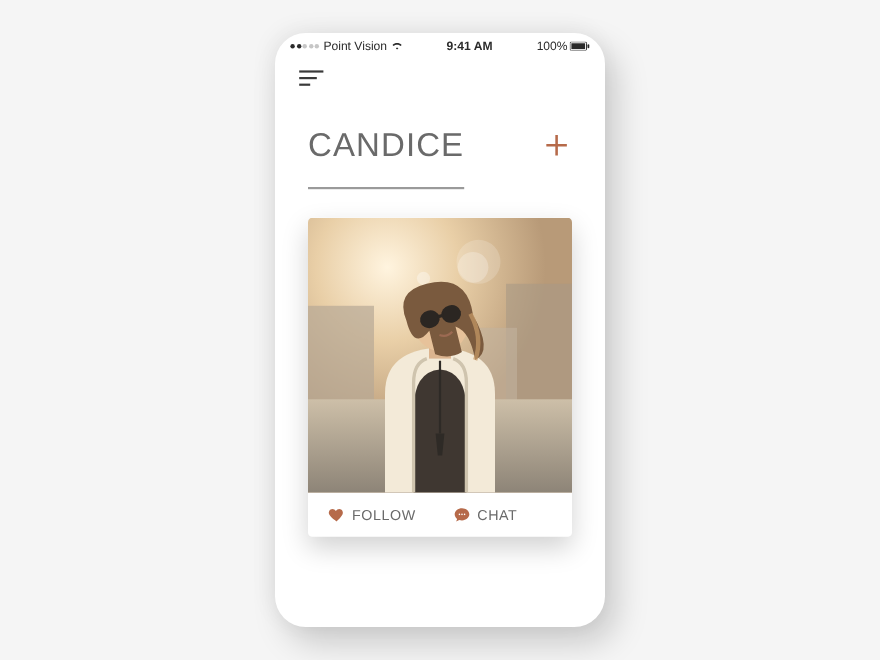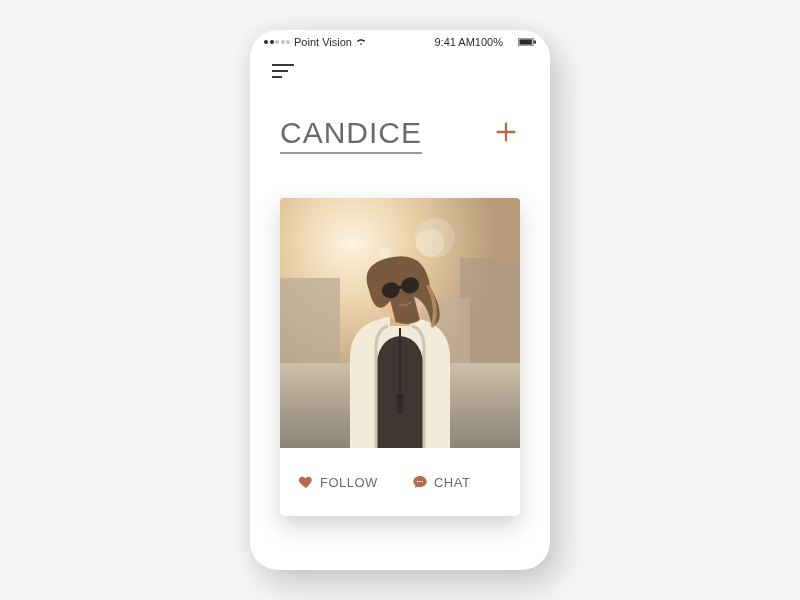--- a/index.html
+++ b/index.html
@@ -22,22 +22,22 @@
 
     
     .statusbar {
       height:18px;
       padding:6px 14px 0;
       font-size:11px;
       display:flex; align-items:center;
       color:#2b2b2b;
     }
     .statusbar .sb-left { display:flex; align-items:center; gap:4px; }
-    .statusbar .sb-center { flex:1; text-align:right; font-weight:400; }
-    .statusbar .sb-right  { display:flex; align-items:center; gap:15px; }
+    .statusbar .sb-center { flex:1; text-align:center; font-weight:700; }
+    .statusbar .sb-right  { display:flex; align-items:center; gap:2px; }
 
     .sig-dots { display:inline-flex; gap:1.5px; align-items:center; }
     .sig-dots span { width:4px; height:4px; border-radius:50%; background:#c6c6c6; display:inline-block; }
     .sig-dots span.on { background:#2b2b2b; }
 
     .wifi-ic svg, .batt-ic svg { display:block; }
 
     
     .menu-btn {
       position:absolute; top:34px; left:22px;
@@ -53,21 +53,21 @@
     .heading {
       position:absolute; top:86px; left:30px; right:30px;
     }
     .name {
       font-size:30px;
       letter-spacing:1px;
       color:#6a6a6a;
       font-weight:400;
       border-bottom:2px solid #9a9a9a;
       display:inline-block;
-      padding-bottom:2px;
+      padding-bottom:20px;
     }
     .plus-btn {
       position:absolute; right:0; top:2px;
       width:28px; height:28px;
       color:#b66a4a;
       cursor:pointer;
     }
     .plus-btn svg { display:block; }
     .subline {
       margin-top:6px;
@@ -85,21 +85,21 @@
       overflow:hidden;
     }
     .photo {
       width:100%; height:250px;
       position:relative;
       overflow:hidden;
     }
     .photo svg { width:100%; height:100%; display:block; }
 
     .card-actions {
-      height:68px;
+      height:40px;
       display:flex;
       align-items:center;
       padding:0 18px;
       gap:34px;
     }
     .act {
       display:flex; align-items:center; gap:6px;
       font-size:13px; letter-spacing:.5px;
       color:#6a6a6a;
       cursor:pointer;

